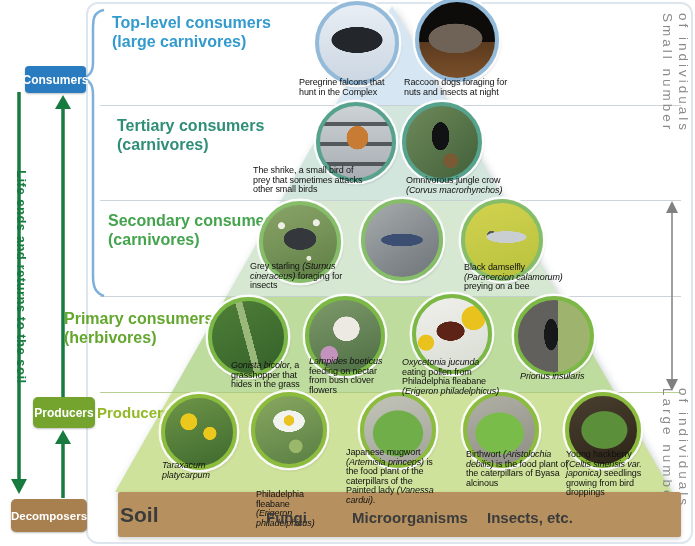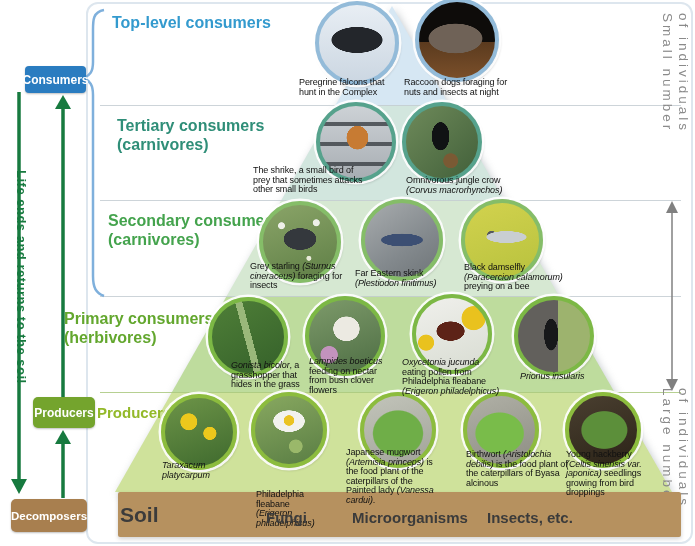--- a/index.html
+++ b/index.html
@@ -167,20 +167,21 @@
     <polygon points="55,109 71,109 63,95" fill="#177a3f"></polygon>
     <line x1="63" y1="498" x2="63" y2="442" stroke="#177a3f" stroke-width="3.5"></line>
     <polygon points="55,444 71,444 63,430" fill="#177a3f"></polygon>
     <line x1="672" y1="210" x2="672" y2="382" stroke="#808080" stroke-width="1.5"></line>
     <polygon points="666,213 678,213 672,201" fill="#808080"></polygon>
     <polygon points="666,379 678,379 672,391" fill="#808080"></polygon>
   </svg>
 
   <div class="hd hd1">
     <div>Top-level consumers</div>
+    <div>(large carnivores)</div>
   </div>
   <div class="hd hd2">
     <div>Tertiary consumers</div>
     <div>(carnivores)</div>
   </div>
   <div class="hd hd3">
     <div>Secondary consumers</div>
     <div>(carnivores)</div>
   </div>
   <div class="hd hd4">
@@ -216,21 +217,20 @@
   <div class="ph r5 ph-fleabane"></div>
   <div class="ph r5 ph-mugwort"></div>
   <div class="ph r5 ph-birthwort"></div>
   <div class="ph r5 ph-hackberry"></div>
 
   <div class="cap c-falcon"><span>Peregrine falcons that hunt in the Complex</span></div>
   <div class="cap c-raccoon"><span>Raccoon dogs foraging for nuts and insects at night</span></div>
   <div class="cap c-shrike"><span>The shrike, a small bird of prey that sometimes attacks other small birds</span></div>
   <div class="cap c-crow"><span>Omnivorous jungle crow </span><i>(Corvus macrorhynchos)</i></div>
   <div class="cap c-starling"><span>Grey starling </span><i>(Sturnus cineraceus)</i><span> foraging for insects</span></div>
-  <div class="cap c-skink"><span>Far Eastern skink </span><i>(Plestiodon finitimus)</i></div>
   <div class="cap c-damselfly"><span>Black damselfly </span><i>(Paracercion calamorum)</i><span> preying on a bee</span></div>
   <div class="cap c-grasshopper"><i>Gonista bicolor</i><span>, a grasshopper that hides in the grass</span></div>
   <div class="cap c-butterfly"><i>Lampides boeticus</i><span> feeding on nectar from bush clover flowers</span></div>
   <div class="cap c-beetle"><i>Oxycetonia jucunda</i><span> eating pollen from Philadelphia fleabane </span><i>(Erigeron philadelphicus)</i></div>
   <div class="cap c-longhorn"><i>Prionus insularis</i></div>
   <div class="cap c-dandelion"><i>Taraxacum platycarpum</i></div>
   <div class="cap c-fleabane"><span>Philadelphia fleabane </span><i>(Erigeron philadelphicus)</i></div>
   <div class="cap c-mugwort"><span>Japanese mugwort </span><i>(Artemisia princeps)</i><span> is the food plant of the caterpillars of the Painted lady </span><i>(Vanessa cardui)</i><span>.</span></div>
   <div class="cap c-birthwort"><span>Birthwort </span><i>(Aristolochia debilis)</i><span> is the food plant of the caterpillars of Byasa alcinous</span></div>
   <div class="cap c-hackberry"><span>Young hackberry </span><i>(Celtis sinensis var. japonica)</i><span> seedlings growing from bird droppings</span></div>

